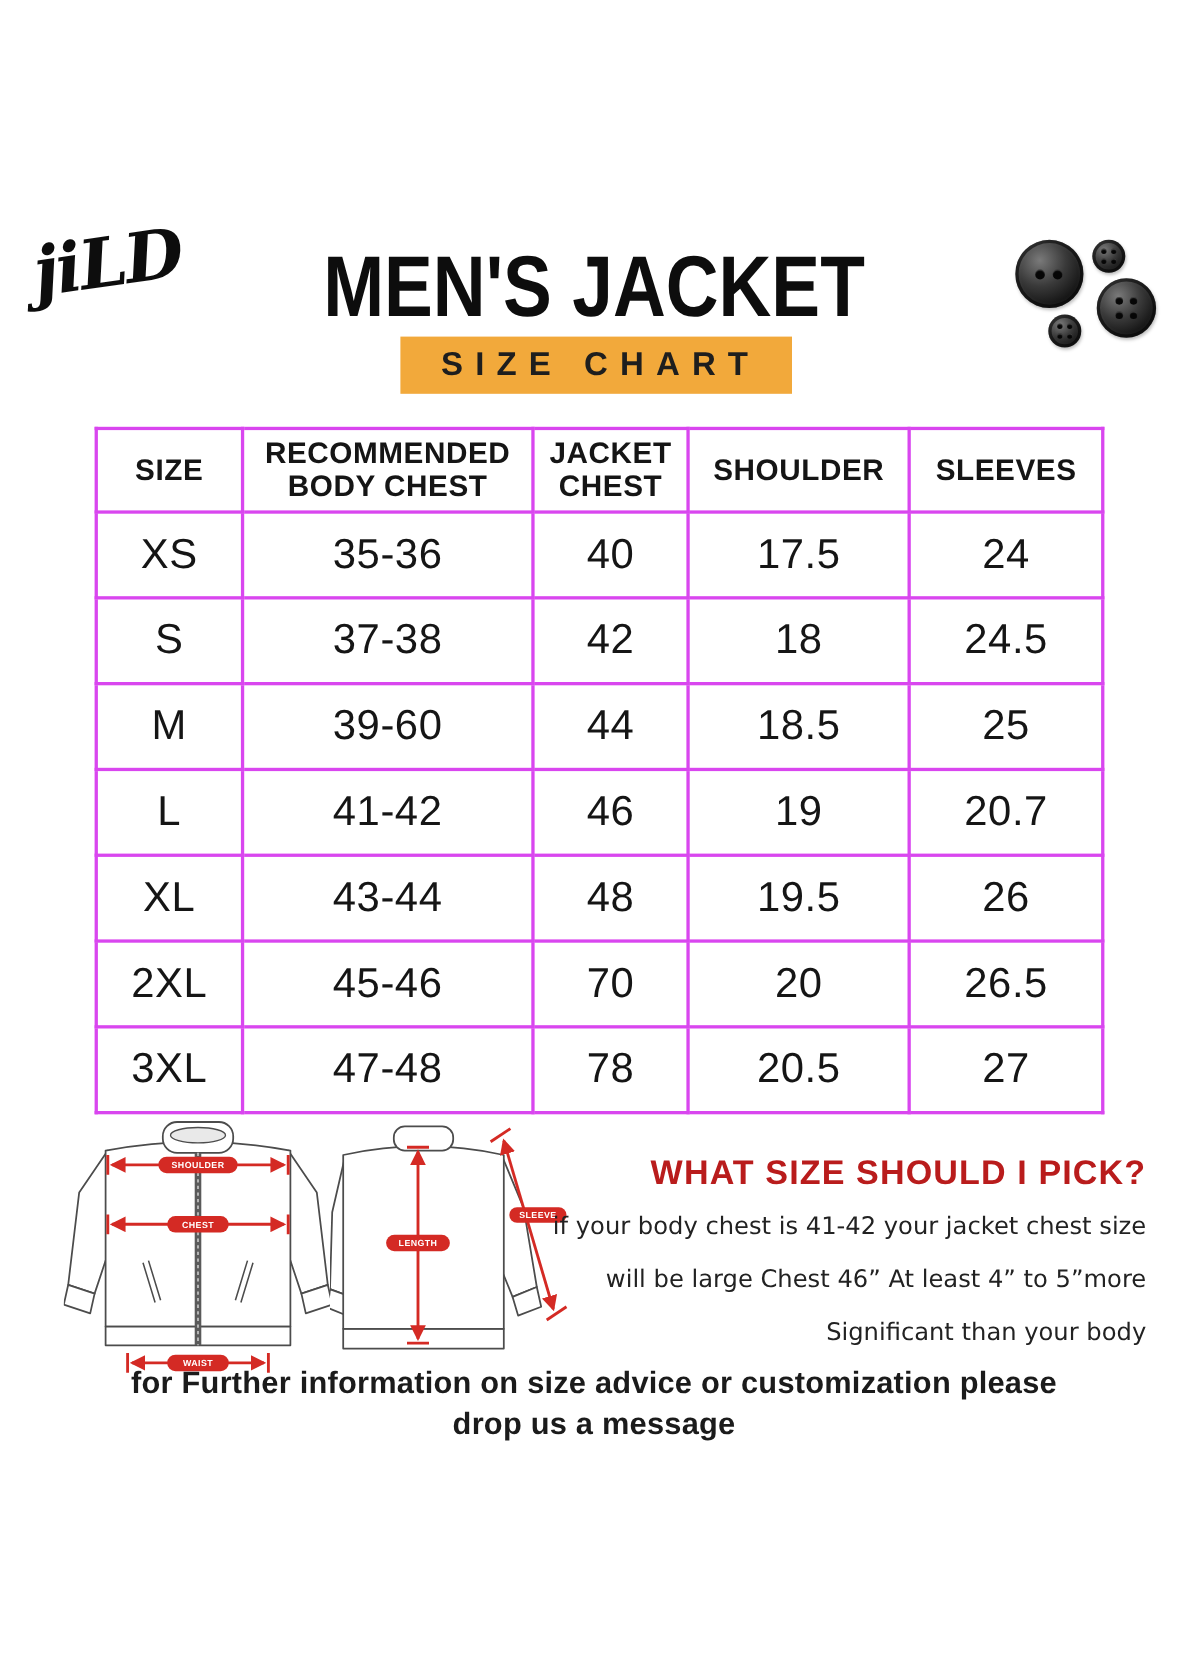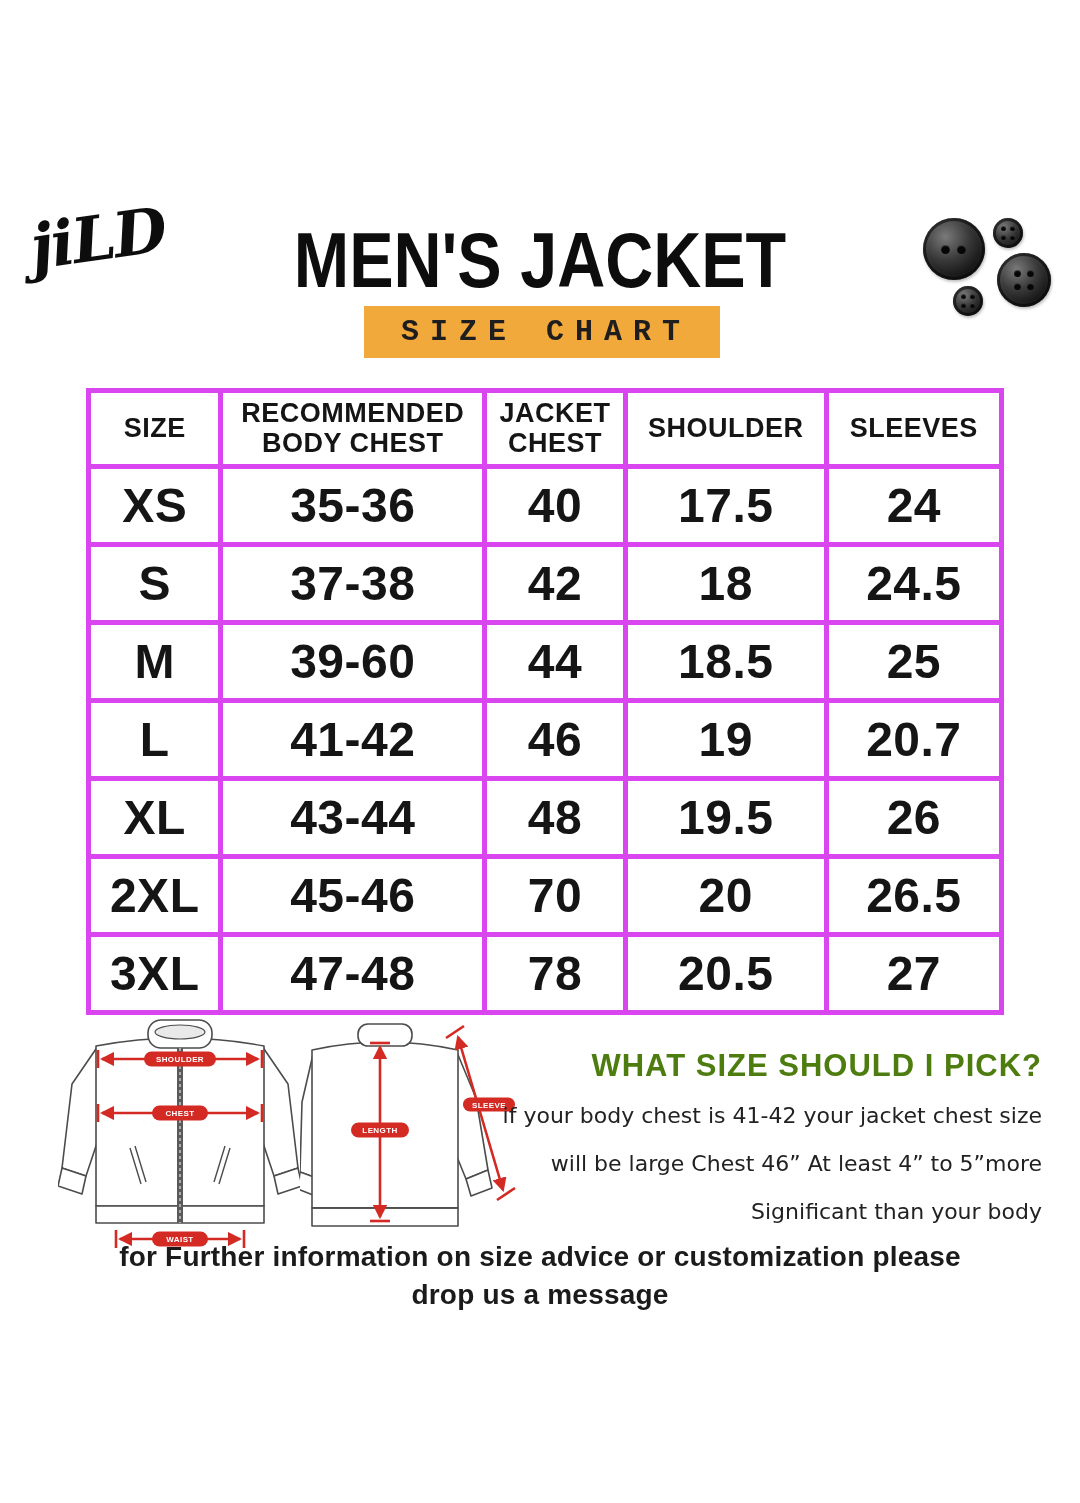--- a/index.html
+++ b/index.html
@@ -26,56 +26,56 @@
   .btn .hole { position:absolute; border-radius:50%; background:#060606;
                box-shadow: inset 0 1px 1px rgba(255,255,255,0.25); }
   .btn-large  { left:18px;  top:20px; width:62px; height:62px; }
   .btn-small1 { left:88px;  top:20px; width:30px; height:30px; }
   .btn-medium { left:92px;  top:55px; width:54px; height:54px; }
   .btn-small2 { left:48px;  top:88px; width:30px; height:30px; }
 
   
   table.size-table { position:absolute; left:86px; top:388px; width:918px;
                      border-collapse:collapse; table-layout:fixed; }
-  .size-table th, .size-table td { border:5px solid #d946ef; text-align:center; vertical-align:middle;
+  .size-table th, .size-table td { border:3px solid #d946ef; text-align:center; vertical-align:middle;
                                    color:#151515; background:#fff; }
   .size-table th { height:76px; font-size:27px; font-weight:bold; line-height:1.08; letter-spacing:0.5px; padding:0 6px; }
-  .size-table td { height:78px; font-size:48px; font-weight:bold; letter-spacing:0.5px; }
+  .size-table td { height:78px; font-size:38px; font-weight:normal; letter-spacing:0.5px; }
 
   
   .diagram { position:absolute; top:1012px; left:58px; width:460px; height:245px; }
   .diagram svg { position:absolute; top:0; }
   .svg-front { left:0px; width:250px; height:240px; }
   .svg-back  { left:242px; width:225px; height:240px; }
   .outline { fill:#ffffff; stroke:#4c4c4c; stroke-width:1.6; stroke-linejoin:round; }
   .outline-thin { fill:none; stroke:#4c4c4c; stroke-width:1.4; }
   .measure { stroke:#d42a24; stroke-width:2.6; }
   .pill { fill:#d42a24; }
   .pill-text { fill:#ffffff; font-family:"Liberation Sans",sans-serif; font-weight:bold;
                font-size:8px; letter-spacing:0.4px; text-anchor:middle; }
 
   
   .advice { position:absolute; right:38px; left:420px; top:1048px; text-align:right; }
-  .advice-heading { font-size:31px; font-weight:bold; letter-spacing:1px; color:#4d7c0f; white-space:nowrap; }
+  .advice-heading { font-size:31px; font-weight:bold; letter-spacing:1px; color:#b91c1c; white-space:nowrap; }
   .advice-line { font-family:"DejaVu Sans", sans-serif; font-size:22px; color:#222;
                  line-height:1.45; white-space:nowrap;margin-top:16px; }
   .advice-line:first-of-type { margin-top:12px; }
 
   
   .footer { position:absolute; left:0; top:1238px; width:1080px; text-align:center; }
   .footer-line { font-size:28px; font-weight:bold; color:#1b1b1b; line-height:1.35; letter-spacing:0.2px; }
 </style>
 </head>
 <body>
 
 <div class="page">
 
   <div class="logo">jiLD</div>
   <div class="title">MEN'S JACKET</div>
-  <div class="subtitle" style="background: rgb(242, 169, 59); font-family: Liberation Mono, monospace;">SIZE CHART</div>
+  <div class="subtitle" style="background: rgb(242, 169, 59);">SIZE CHART</div>
 
   <div class="buttons">
     <div class="btn btn-large">
       <div class="hole" style="left:18px;top:27px;width:9px;height:9px;"></div>
       <div class="hole" style="left:34px;top:27px;width:9px;height:9px;"></div>
     </div>
     <div class="btn btn-small1">
       <div class="hole" style="left:8px;top:8px;width:5px;height:5px;"></div>
       <div class="hole" style="left:17px;top:8px;width:5px;height:5px;"></div>
       <div class="hole" style="left:8px;top:17px;width:5px;height:5px;"></div>

